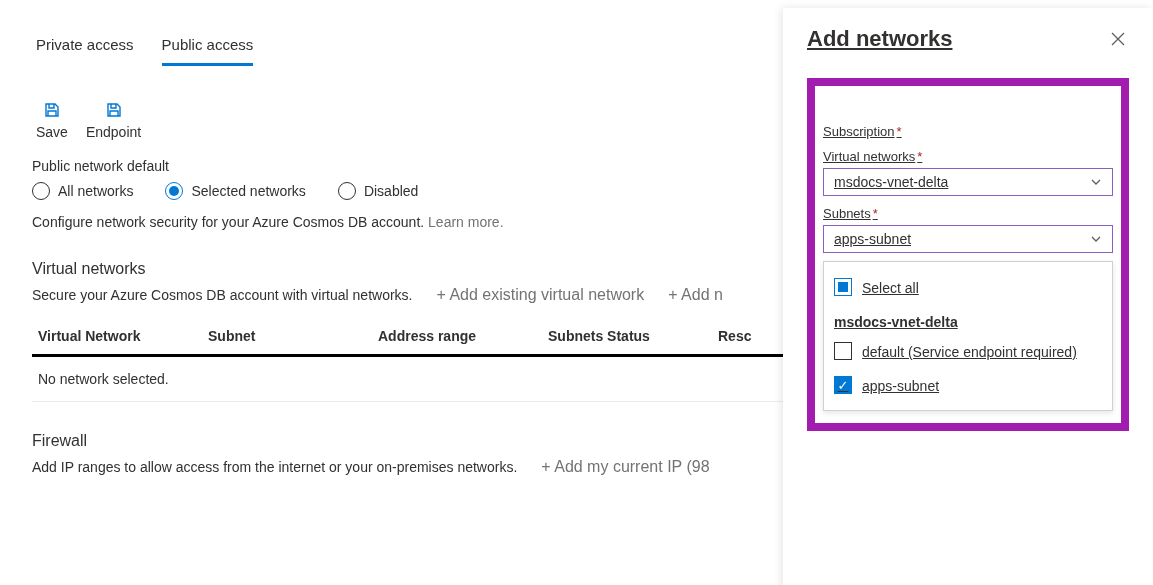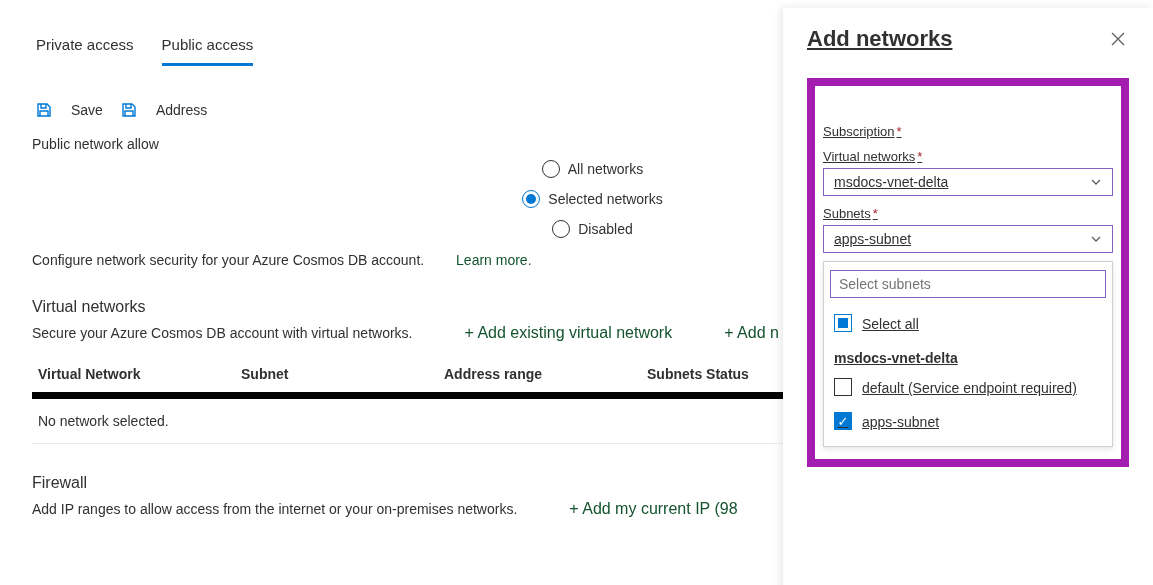--- a/index.html
+++ b/index.html
@@ -10,40 +10,40 @@
   .page-title-prefix { font-size: 26px; font-weight: 600; color: #323130; }
   .page-title-sep { font-size: 26px; font-weight: 300; color: #a19f9d; margin: 0 8px; }
   .page-title { font-size: 26px; font-weight: 400; color: #323130; }
   .ellipsis-btn { margin-left: 20px; color: #605e5c; font-size: 18px; letter-spacing: 2px; cursor: pointer; }
 
   .tabs { display: flex; gap: 28px; padding: 36px 0 0 36px; border-bottom: 0; }
   .tab { font-size: 15px; color: #323130; padding: 0 0 10px 0; cursor: pointer; }
   .tab.active { color: #323130; border-bottom: 3px solid #0078d4; font-weight: 400; }
 
   .toolbar { display: flex; gap: 18px; padding: 36px 0 0 36px; align-items: center; }
-  .tool-btn { display: inline-flex; align-items: center; gap: 19px; color: #323130; font-size: 14px; cursor: pointer; }
+  .tool-btn { display: inline-flex; align-items: center; gap: 6px; color: #323130; font-size: 14px; cursor: pointer; flex-direction: column; }
   .tool-btn .icon { color: #0078d4; }
 
   .section { padding: 18px 0 0 32px; }
   .section-label { font-size: 14px; color: #323130; margin-bottom: 8px; }
-  .radio-row { display: flex; gap: 12px; align-items: center; flex-direction: column; }
+  .radio-row { display: flex; gap: 32px; align-items: center; }
   .radio { display: inline-flex; align-items: center; gap: 8px; font-size: 14px; cursor: pointer; }
   .radio-circle { width: 18px; height: 18px; border: 1px solid #323130; border-radius: 50%; display: inline-flex; align-items: center; justify-content: center; }
   .radio-circle.checked { border-color: #0078d4; }
   .radio-circle.checked::after { content: ""; width: 10px; height: 10px; background: #0078d4; border-radius: 50%; }
 
   .desc-line { font-size: 14px; color: #323130; padding: 14px 0 0 32px; }
-  .link { color: #14532d; cursor: pointer; margin-left: 28px; }
+  .link { color: #737373; cursor: pointer; }
 
   .subsection-title { font-size: 16px; font-weight: 400; color: #323130; padding: 30px 0 0 32px; }
   .subsection-desc { font-size: 14px; color: #323130; padding: 8px 0 0 32px; display: flex; gap: 24px; align-items: center; }
   .subsection-desc .link { font-size: 16px; }
 
   .table { margin: 14px 0 0 32px; width: 760px; }
-  .table-head { display: grid; grid-template-columns: 170px 170px 170px 170px 80px; padding: 10px 6px; border-bottom: 7px solid #000000; font-weight: 600; font-size: 14px; gap: 33px; }
+  .table-head { display: grid; grid-template-columns: 170px 170px 170px 170px 80px; padding: 10px 6px; border-bottom: 3px solid #000000; font-weight: 600; font-size: 14px; }
   .table-row { padding: 14px 6px; font-size: 14px; color: #323130; border-bottom: 1px solid #edebe9; }
 
   
   .panel { position: absolute; top: 8px; right: 0; width: 370px; height: 100%; background: #fff; box-shadow: -2px 0 8px rgba(0,0,0,0.1); text-decoration: underline; }
   .panel-header { display: flex; align-items: center; justify-content: space-between; padding: 18px 24px 12px 24px; }
   .panel-title { font-size: 22px; font-weight: 600; }
   .close-btn { font-size: 18px; color: #605e5c; cursor: pointer; padding: 4px; }
 
   .panel-body { padding: 14px 24px; }
   .highlight-box { border: 8px solid #a21caf; padding: 28px 8px 12px 8px; }
@@ -84,26 +84,26 @@
           </svg>
       </span>
       <span>Save</span>
     </div>
     <div class="tool-btn">
       <span class="icon">
         <svg width="16" height="16" viewBox="0 0 16 16">
             <path fill="none" stroke="#0078d4" stroke-width="1.4" d="M2 2h9l3 3v9H2z M5 2v4h5V2 M4 14v-5h8v5"></path>
           </svg>
       </span>
-      <span>Address</span>
+      <span>Endpoint</span>
     </div>
   </div>
 
   <div class="section">
-    <div class="section-label">Public network allow</div>
+    <div class="section-label">Public network default</div>
     <div class="radio-row">
       <label class="radio">
         <span class="radio-circle"></span>
         <span>All networks</span>
       </label>
       <label class="radio">
         <span class="radio-circle checked"></span>
         <span>Selected networks</span>
       </label>
       <label class="radio">
@@ -124,21 +124,21 @@
     <span class="link">+ Add existing virtual network</span>
     <span class="link">+ Add n</span>
   </div>
 
   <div class="table">
     <div class="table-head">
       <div>Virtual Network</div>
       <div>Subnet</div>
       <div>Address range</div>
       <div>Subnets Status</div>
-      <div>Works</div>
+      <div>Resc</div>
     </div>
     <div class="table-row">No network selected.</div>
   </div>
 
   <div class="subsection-title">Firewall</div>
   <div class="subsection-desc">
     <span>Add IP ranges to allow access from the internet or your on-premises networks.</span>
     <span class="link">+ Add my current IP (98</span>
   </div>
 
@@ -181,21 +181,20 @@
       <div class="select accent">
         <span>apps-subnet</span>
         <span class="chev">
           <svg width="12" height="12" viewBox="0 0 12 12">
               <path fill="none" stroke="#605e5c" stroke-width="1.3" d="M2 4l4 4 4-4"></path>
             </svg>
         </span>
       </div>
 
       <div class="dropdown-open">
-        <input class="filter-input" placeholder="Select subnets" style="">
         <div class="opt-row">
           <span class="chk indet"></span>
           <span>Select all</span>
         </div>
         <div class="group-label">msdocs-vnet-delta</div>
         <div class="opt-row">
           <span class="chk"></span>
           <span>default (Service endpoint required)</span>
         </div>
         <div class="opt-row">

